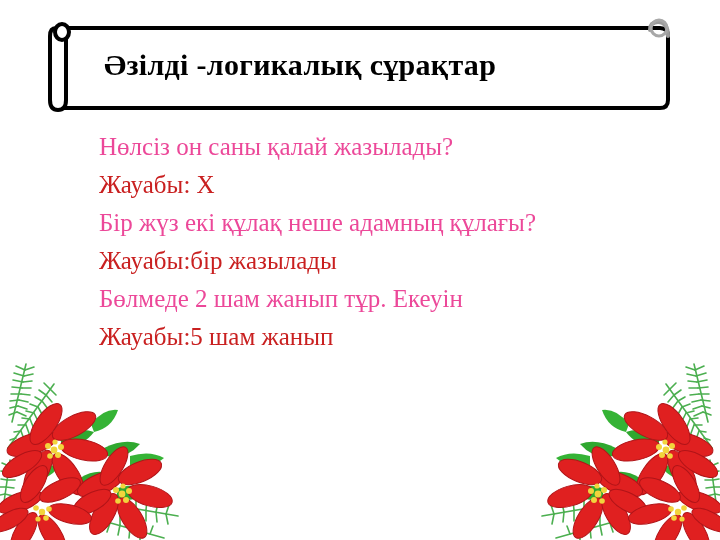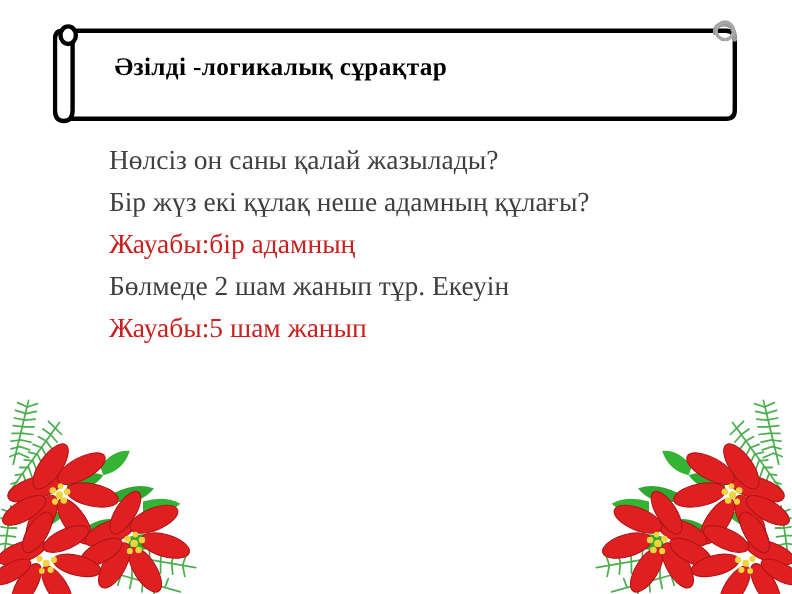--- a/index.html
+++ b/index.html
@@ -38,39 +38,39 @@
     width: 628px;
     height: 100px;
   }
   #banner-title {
     position: absolute;
     left: 56px;
     top: 34px;
     width: 540px;
     font-family: "Liberation Serif", "DejaVu Serif", serif;
     font-weight: bold;
-    font-size: 23px;
+    font-size: 30px;
     letter-spacing: 0.3px;
     color: #000000;
     white-space: nowrap;
     line-height: 1.1;
   }
 
   
   #body-text {
     position: absolute;
     left: 99px;
     top: 128px;
     width: 600px;
   }
   .line {
     font-family: "Liberation Serif", "DejaVu Serif", serif;
     font-size: 25px;
     line-height: 38px;
-    color: #404040;
+    color: #ec4899;
     white-space: nowrap;
   }
   .line.answer {
     color: #C92020;
   }
 
   
   .decor {
     position: absolute;
     width: 215px;
@@ -102,22 +102,23 @@
       <ellipse cx="14" cy="18" rx="7" ry="8" fill="#FFFFFF" stroke="#000000" stroke-width="4"></ellipse>
 
       <path d="M620 22 Q620 8 610 8 Q602 8 602 16" fill="none" stroke="#9B9B9B" stroke-width="4" stroke-linecap="round"></path>
       <ellipse cx="611" cy="14" rx="8" ry="8" fill="none" stroke="#A8A8A8" stroke-width="3"></ellipse>
     </svg>
     <div id="banner-title">Әзілді -логикалық  сұрақтар</div>
   </div>
 
   <div id="body-text">
     <div class="line">Нөлсіз он  саны қалай жазылады?</div>
+    <div class="line answer">Жауабы: Х</div>
     <div class="line">Бір жүз екі құлақ неше адамның құлағы?</div>
-    <div class="line answer">Жауабы:бір адамның</div>
+    <div class="line answer">Жауабы:бір жазылады</div>
     <div class="line">Бөлмеде  2 шам  жанып  тұр. Екеуін</div>
     <div class="line answer">Жауабы:5 шам жанып</div>
   </div>
 
   <div class="decor" id="decor-left">
     <svg viewBox="0 0 215 190">
       <g>
         <g stroke="#4CAF50" stroke-width="1.6" fill="none" stroke-linecap="round">
 
           <path d="M30 12 L16 70"></path>

